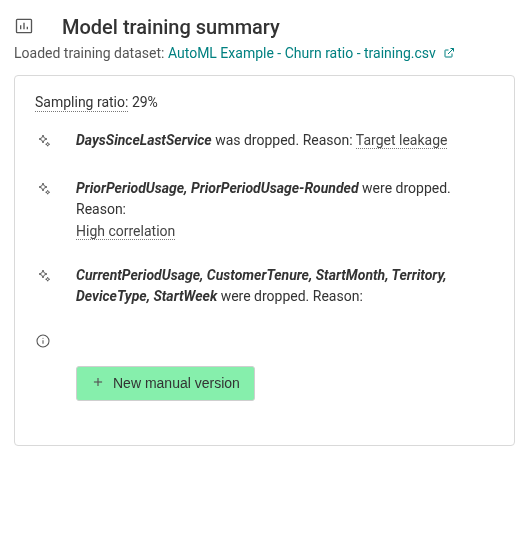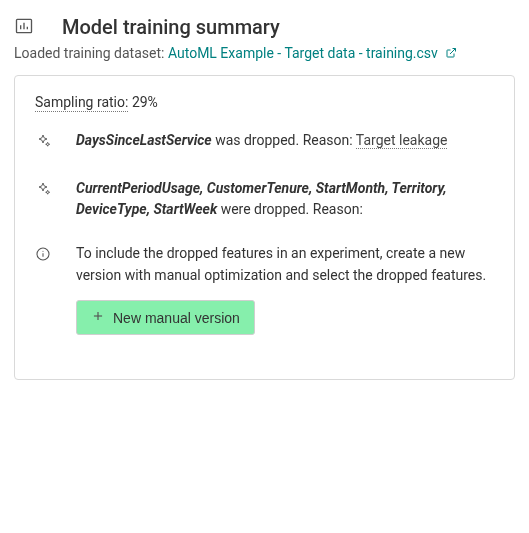--- a/index.html
+++ b/index.html
@@ -108,21 +108,21 @@
       <line x1="12" y1="16" x2="12" y2="8"></line>
       <line x1="16" y1="16" x2="16" y2="13"></line>
     </svg>
   </span>
   <h1>Model training summary</h1>
 </div>
 
 <div class="subhead">
   <span>Loaded training dataset:</span>
   <a href="#" class="dataset-link">
-    <span>AutoML Example - Target data - training.csv</span>
+    <span>AutoML Example - Churn ratio - training.csv</span>
     <span>
       <svg class="external-icon" viewBox="0 0 24 24" fill="none" stroke="currentColor" stroke-width="2">
         <path d="M18 13v6a1 1 0 0 1-1 1H5a1 1 0 0 1-1-1V7a1 1 0 0 1 1-1h6"></path>
         <polyline points="15 3 21 3 21 9"></polyline>
         <line x1="10" y1="14" x2="21" y2="3"></line>
       </svg>
     </span>
   </a>
 </div>
 
@@ -148,34 +148,46 @@
       </div>
     </li>
     <li>
       <span>
         <svg class="sparkle" viewBox="0 0 24 24" fill="none" stroke="currentColor" stroke-width="1.4">
           <path d="M12 3l1.7 4.3L18 9l-4.3 1.7L12 15l-1.7-4.3L6 9l4.3-1.7L12 3z"></path>
           <path d="M19 14l.8 2 .2.1 2 .8-2 .8-.2.1-.8 2-.8-2-.2-.1-2-.8 2-.8.2-.1.8-2z"></path>
         </svg>
       </span>
       <div class="item-body">
+        <span class="features">PriorPeriodUsage, PriorPeriodUsage-Rounded</span>
+        <span>were dropped. Reason:</span><br>
+        <span class="reason-link">High correlation</span>
+      </div>
+    </li>
+    <li>
+      <span>
+        <svg class="sparkle" viewBox="0 0 24 24" fill="none" stroke="currentColor" stroke-width="1.4">
+          <path d="M12 3l1.7 4.3L18 9l-4.3 1.7L12 15l-1.7-4.3L6 9l4.3-1.7L12 3z"></path>
+          <path d="M19 14l.8 2 .2.1 2 .8-2 .8-.2.1-.8 2-.8-2-.2-.1-2-.8 2-.8.2-.1.8-2z"></path>
+        </svg>
+      </span>
+      <div class="item-body">
         <span class="features">CurrentPeriodUsage, CustomerTenure, StartMonth, Territory, DeviceType, StartWeek</span>
         <span>were dropped. Reason:</span><br>
       </div>
     </li>
     <li class="info-block">
       <span>
         <svg class="info-icon" viewBox="0 0 24 24" fill="none" stroke="currentColor" stroke-width="1.6">
           <circle cx="12" cy="12" r="9"></circle>
           <line x1="12" y1="11" x2="12" y2="16"></line>
           <circle cx="12" cy="8" r="0.8" fill="currentColor" stroke="none"></circle>
         </svg>
       </span>
       <div class="item-body">
-        <span>To include the dropped features in an experiment, create a new version with manual optimization and select the dropped features.</span>
         <br>
         <button class="btn">
           <span>
             <svg class="plus-icon" viewBox="0 0 24 24" fill="none" stroke="currentColor" stroke-width="2">
               <line x1="12" y1="5" x2="12" y2="19"></line>
               <line x1="5" y1="12" x2="19" y2="12"></line>
             </svg>
           </span>
           <span>New manual version</span>
         </button>

